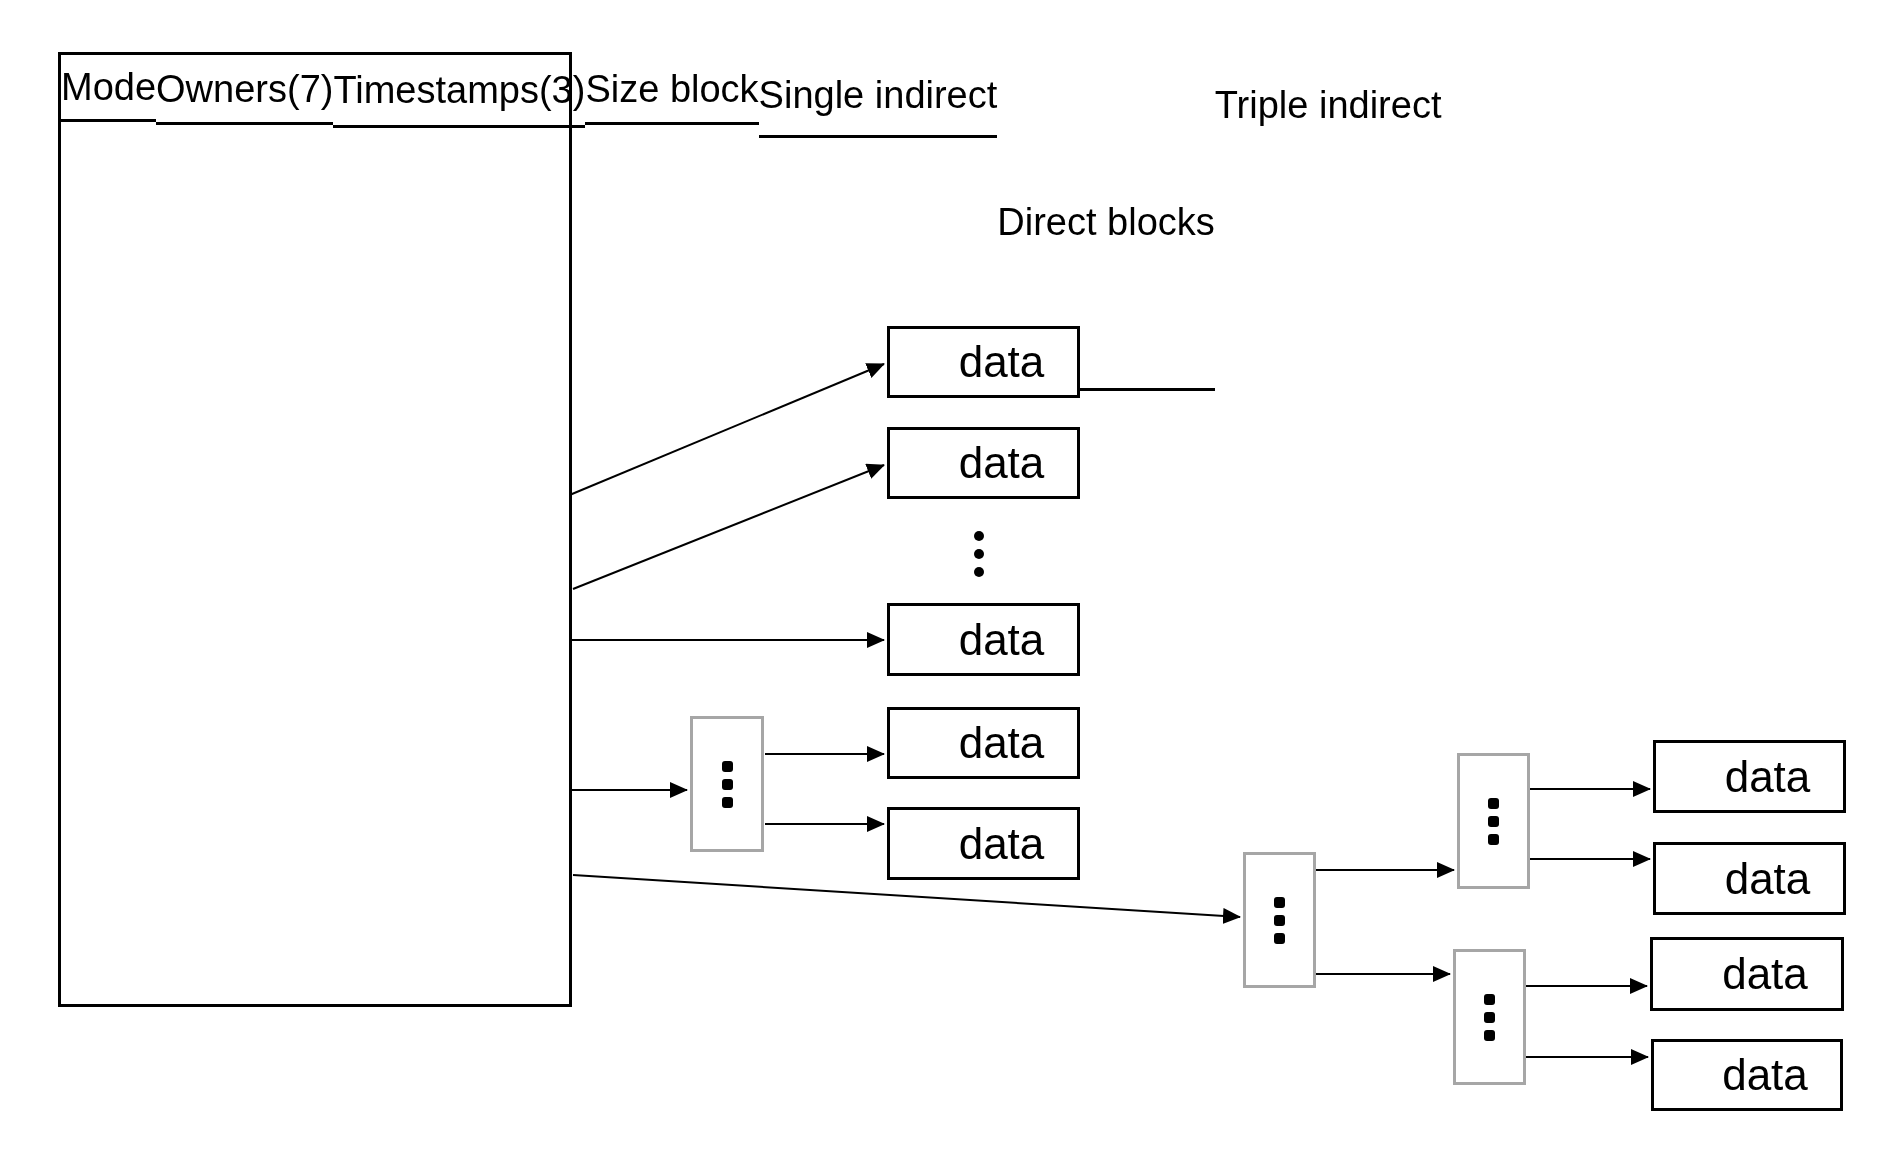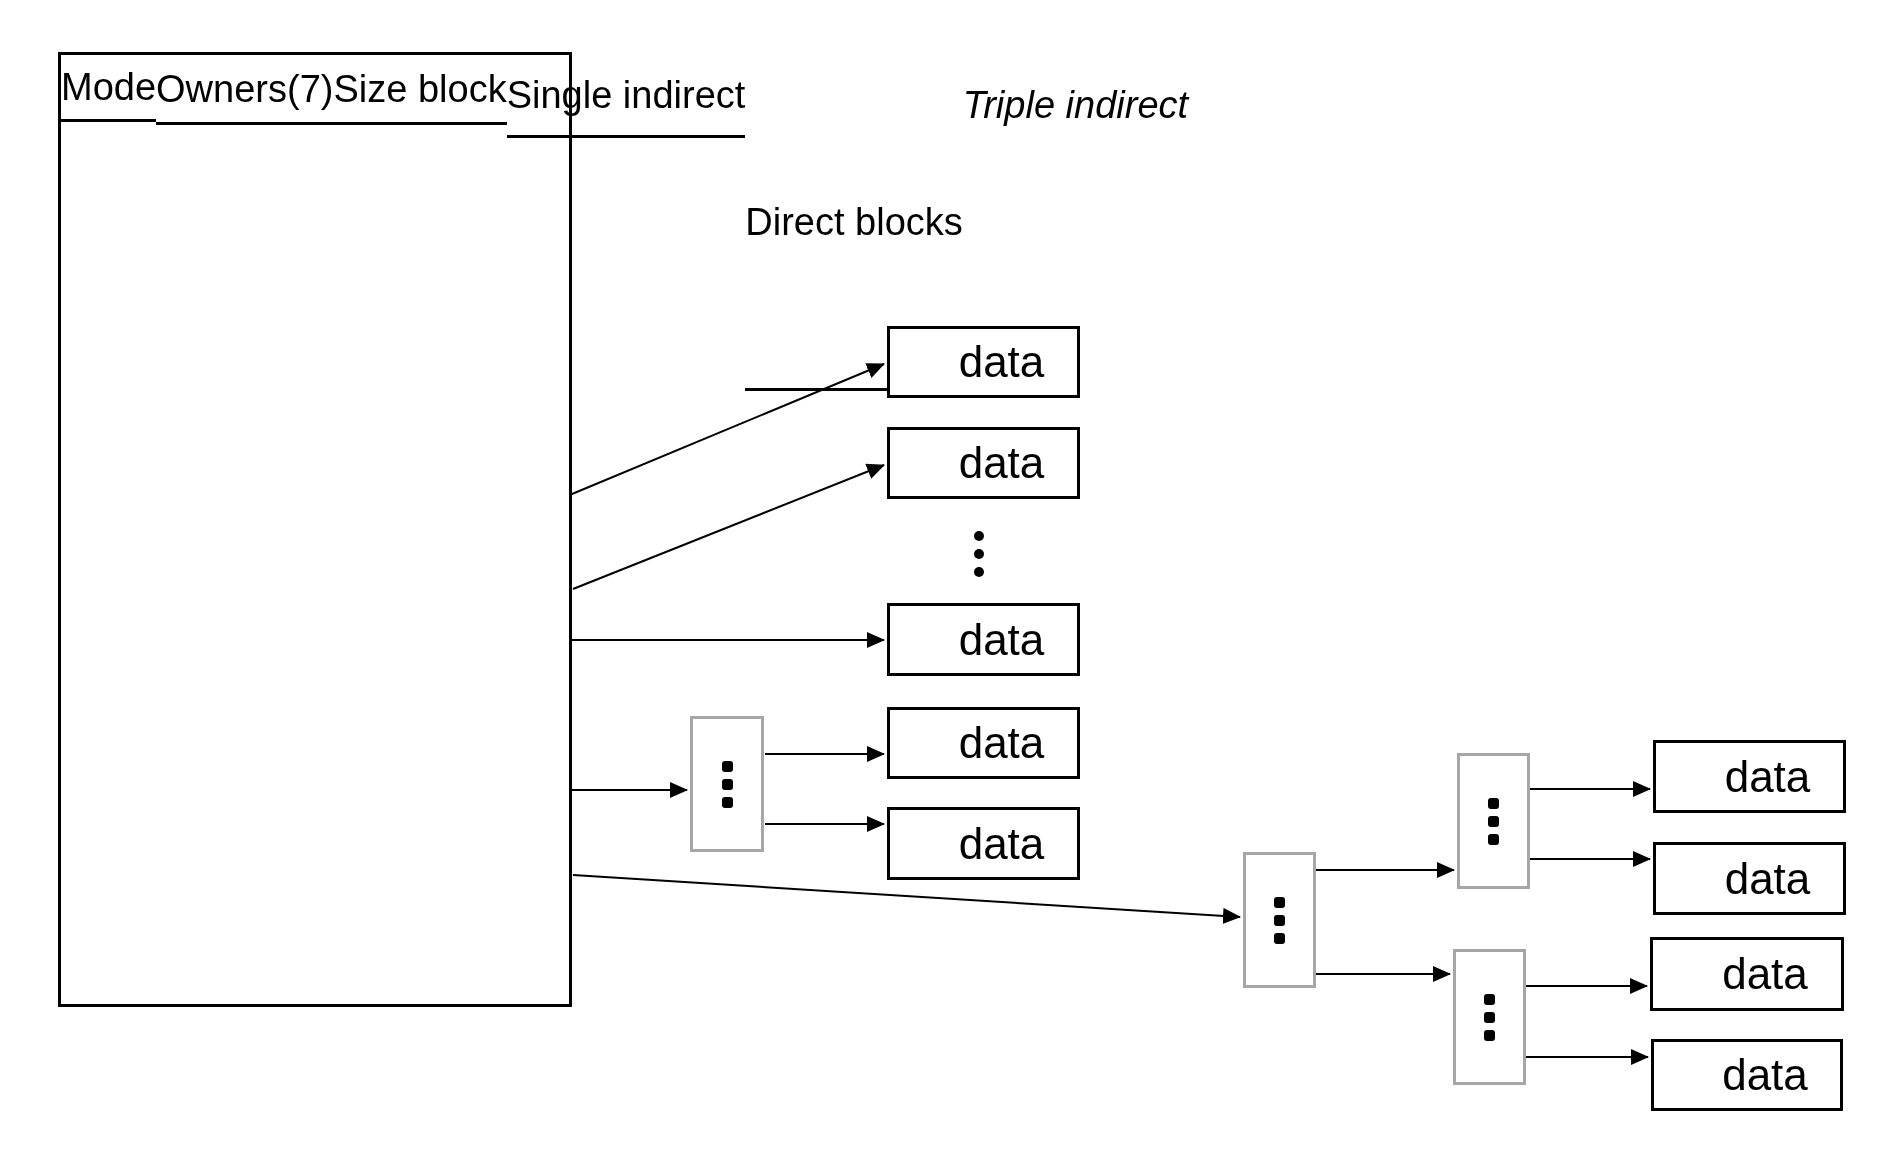--- a/index.html
+++ b/index.html
@@ -39,21 +39,21 @@
   .inode-row {
     box-sizing: border-box;
     border-bottom: 3px solid #000000;
     display: flex;
     align-items: center;
     justify-content: center;
     font-size: 38px;
     line-height: 1;
     flex: 0 0 auto;
   }
-  .inode-row:last-child { border-bottom: none; font-style: italic; }
+  .inode-row:last-child { border-bottom: none; }
   
   .data-box {
     position: absolute;
     border: 3px solid #000000;
     box-sizing: border-box;
     background: #ffffff;
     display: flex;
     align-items: center;
     justify-content: center;
     font-size: 44px;
@@ -119,20 +119,23 @@
     <line x1="1526" y1="1057" x2="1648" y2="1057" marker-end="url(#ah)"></line>
   </svg>
 
   <div class="inode-table">
     <div class="inode-row" style="height:67px">
         <span>Mode</span>
       </div>
     <div class="inode-row" style="height:70px">
         <span>Owners(7)</span>
       </div>
+    <div class="inode-row" style="height:73px">
+        <span>Timestamps(3)</span>
+      </div>
     <div class="inode-row" style="height:70px">
         <span>Size block</span>
       </div>
     <div class="inode-row" style="height:83px">
         <span>Single indirect</span>
       </div>
     <div class="inode-row" style="height:336px">
         <span>Direct blocks</span>
       </div>
     <div class="inode-row" style="height:99px">

